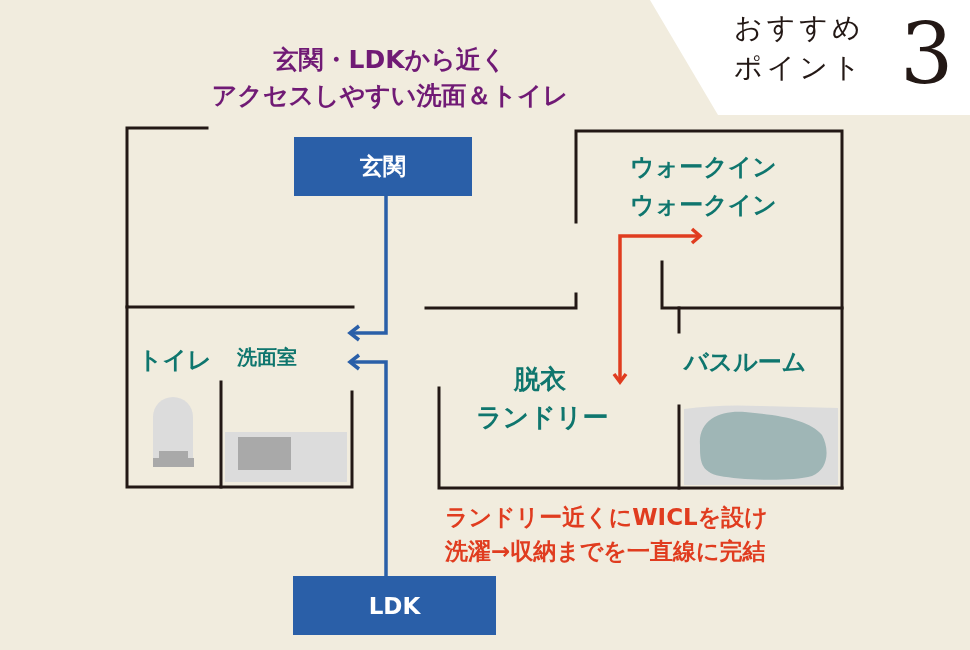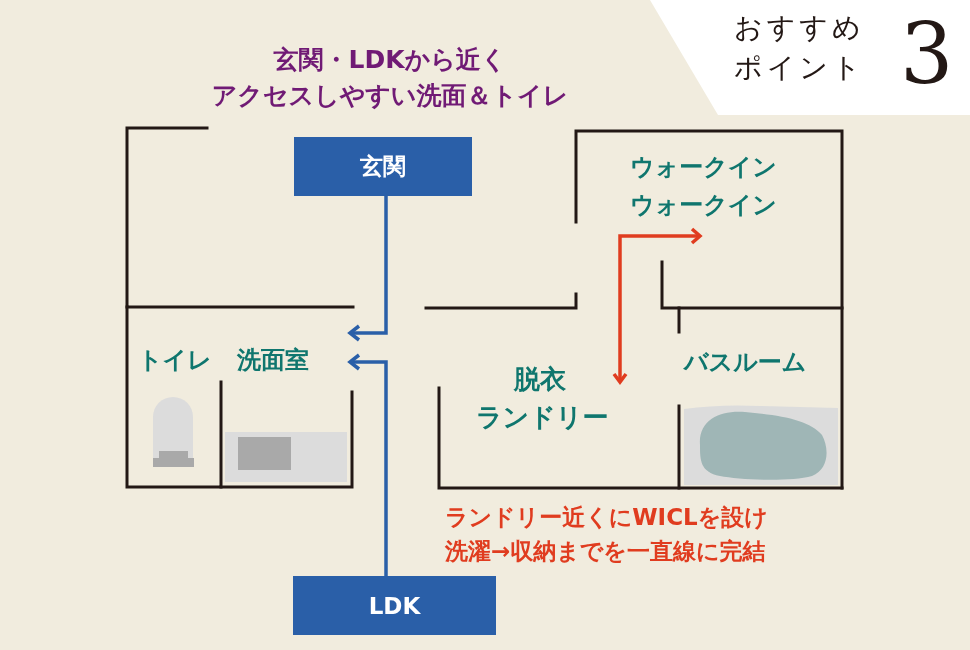--- a/index.html
+++ b/index.html
@@ -96,21 +96,21 @@
 
 <div class="headline">
   <div>玄関・LDKから近く</div>
   <div>アクセスしやすい洗面＆トイレ</div>
 </div>
 
 <div class="box" style="left:294px; top:137px; width:178px; height:59px;">玄関</div>
 <div class="box" style="left:293px; top:576px; width:203px; height:59px;">LDK</div>
 
 <div class="label" style="left:138px; top:344px; font-size:24px;">トイレ</div>
-<div class="label" style="left:237px; top:344px; font-size:24px;">洗面室</div>
+<div class="label" style="left:237px; top:344px; font-size:20px;">洗面室</div>
 <div class="label" style="left:630px; top:148px; font-size:24px; line-height:38px;">
   <div>ウォークイン</div>
   <div>ウォークイン</div>
 </div>
 <div class="label" style="left:476px; top:360px; width:150px; text-align:center; font-size:26px; line-height:38px;">
   <div style="text-align:left; padding-left:38px;">脱衣</div>
   <div style="text-align:left;">ランドリー</div>
 </div>
 <div class="label" style="left:684px; top:346px; font-size:24px;">バスルーム</div>
 

